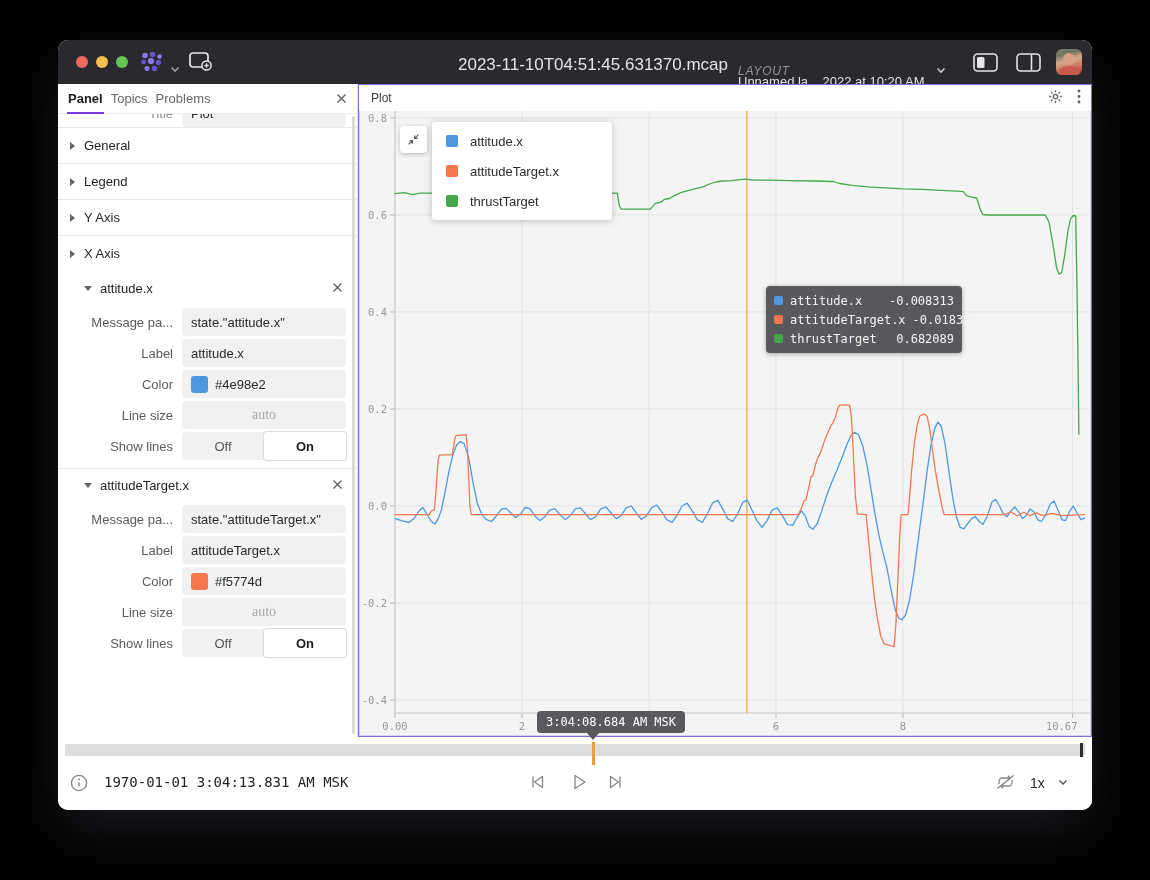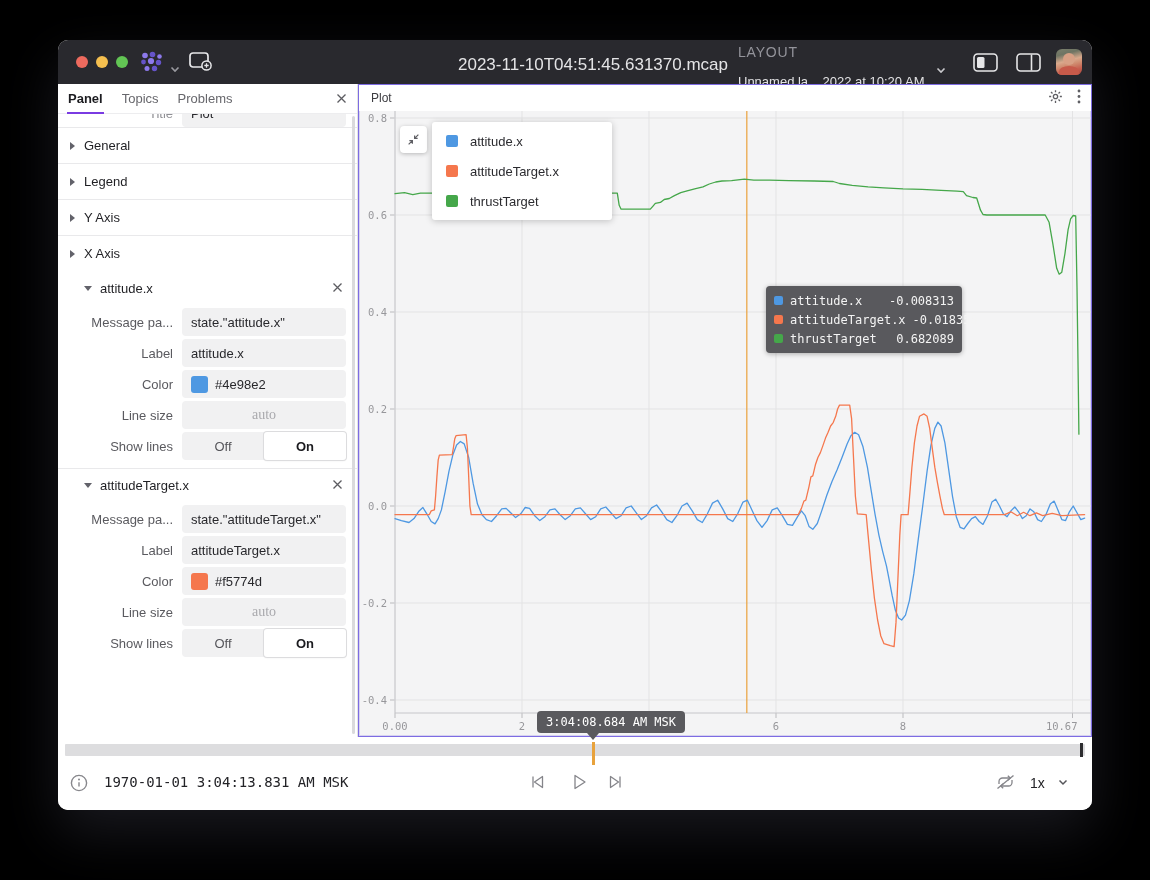--- a/index.html
+++ b/index.html
@@ -4,30 +4,30 @@
 <style>
   * { margin:0; padding:0; box-sizing:border-box; }
   html,body { width:1150px; height:880px; background:#000; font-family:"Liberation Sans",sans-serif; overflow:hidden; }
   .abs { position:absolute; }
   #window { position:absolute; left:58px; top:40px; width:1034px; height:770px; background:#fff; border-radius:10px; overflow:hidden; box-shadow:0 22px 55px rgba(90,90,110,.28); }
 
   
   .titlebar { position:relative; height:44px; background:#29292e; }
   .tl { width:12px; height:12px; border-radius:50%; position:absolute; top:16px; }
   .title-text { position:absolute; top:15px; left:50%; transform:translateX(-50%); margin-left:18px; color:#e4e4e6; font-size:17px; white-space:nowrap; }
-  .layout-label { position:absolute; left:680px; top:4px; font-size:14px; letter-spacing:.8px; color:#94949b; text-transform:uppercase; }
+  .layout-label { position:absolute; left:680px; top:24px; font-size:12px; letter-spacing:.8px; color:#94949b; text-transform:uppercase;font-style:italic; }
   .layout-name { position:absolute; left:680px; top:34px; font-size:13px; color:#e2e2e4; white-space:nowrap; }
   .avatar { position:absolute; left:998px; top:9px; width:26px; height:26px; border-radius:6px; background:linear-gradient(165deg,#7b7f6c 0%,#6e7463 22%,#d9a98c 45%,#cf8a6e 60%,#c65f4f 78%,#ad4a40 100%); overflow:hidden; }
   .avatar .head { position:absolute; left:7px; top:4px; width:12px; height:12px; border-radius:50%; background:#d8a085; }
   .avatar .shirt { position:absolute; left:3px; bottom:-2px; width:20px; height:11px; border-radius:50% 50% 0 0; background:#c75a4a; }
 
   
   .main-row { display:flex; height:653px; }
   .sidebar { width:300px; background:#fff; position:relative; border-right:1px solid #e3e3e5; }
-  .tabbar { height:30px; display:flex; align-items:stretch; padding:0 10px; gap:19px; border-bottom:1px solid #ededef; }
+  .tabbar { height:30px; display:flex; align-items:stretch; padding:0 10px; gap:8px; border-bottom:1px solid #ededef; }
   .tab { font-size:13px; color:#67676c; display:flex; align-items:center; position:relative; }
   .tab.active { color:#1c1c20; font-weight:700; }
   .tab.active::after { content:""; position:absolute; left:-1px; right:-1px; bottom:-1px; height:2px; background:#7a3be2; }
   .tab-close { margin-left:auto; display:flex; align-items:center; }
 
   .clipped-row { height:13px; overflow:hidden; position:relative; }
   .clipped-inner { position:absolute; top:-15px; left:0; right:0; height:28px; display:grid; grid-template-columns:115px 1fr; gap:9px; padding-right:11px; align-items:center; }
   .clipped-inner .flabel { color:#8f8f94; }
 
   .sec { height:36px; border-top:1px solid #e9e9eb; display:flex; align-items:center; padding:0 12px; gap:9px; font-size:13px; color:#1f1f23; }

